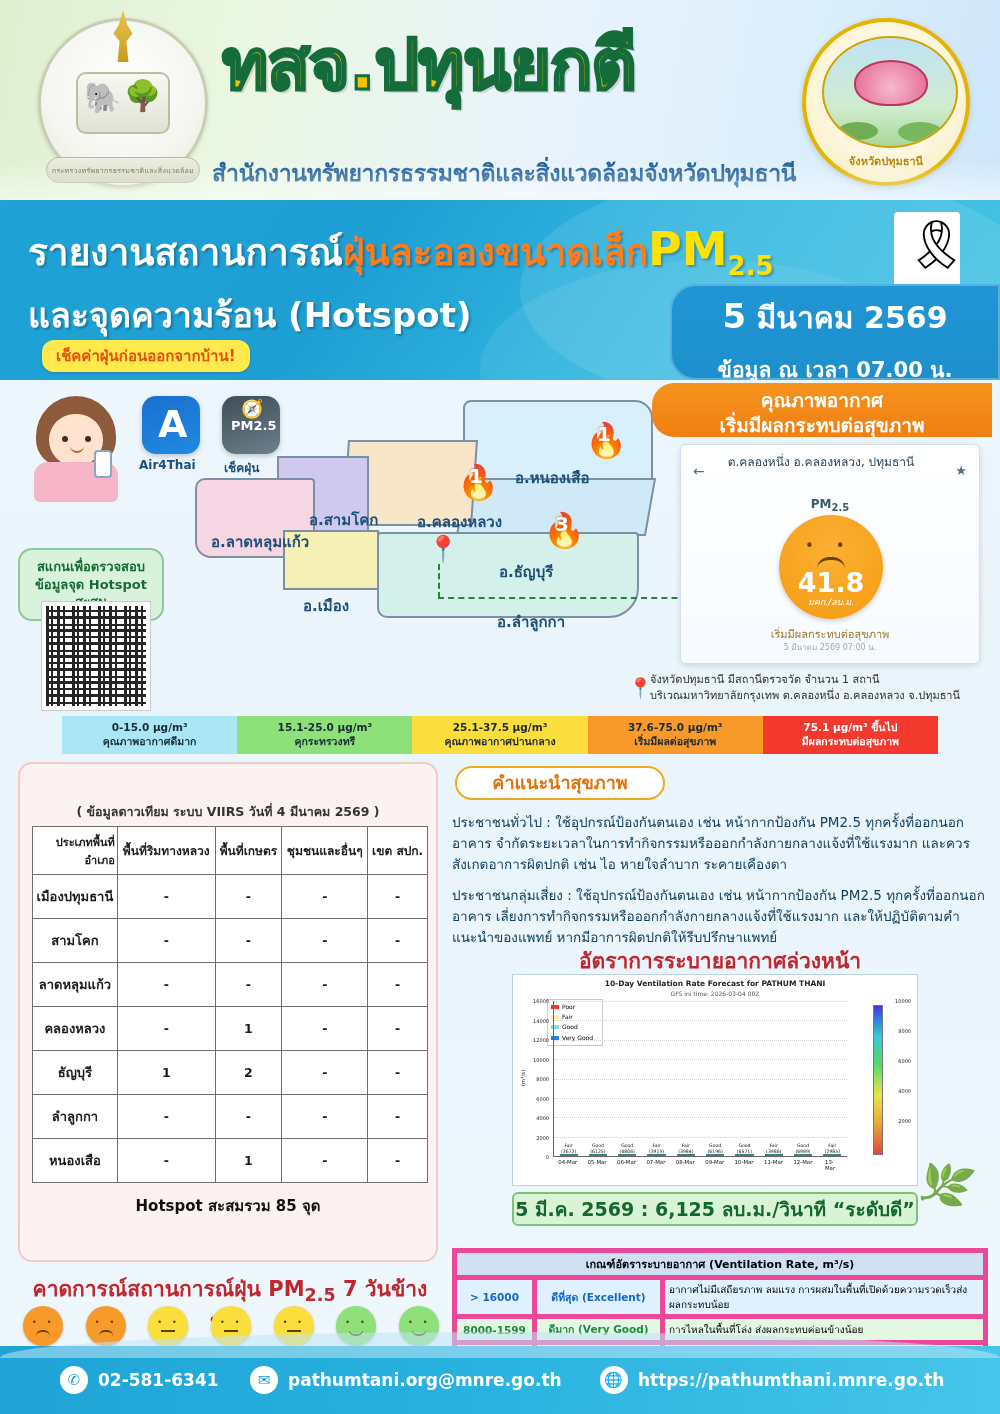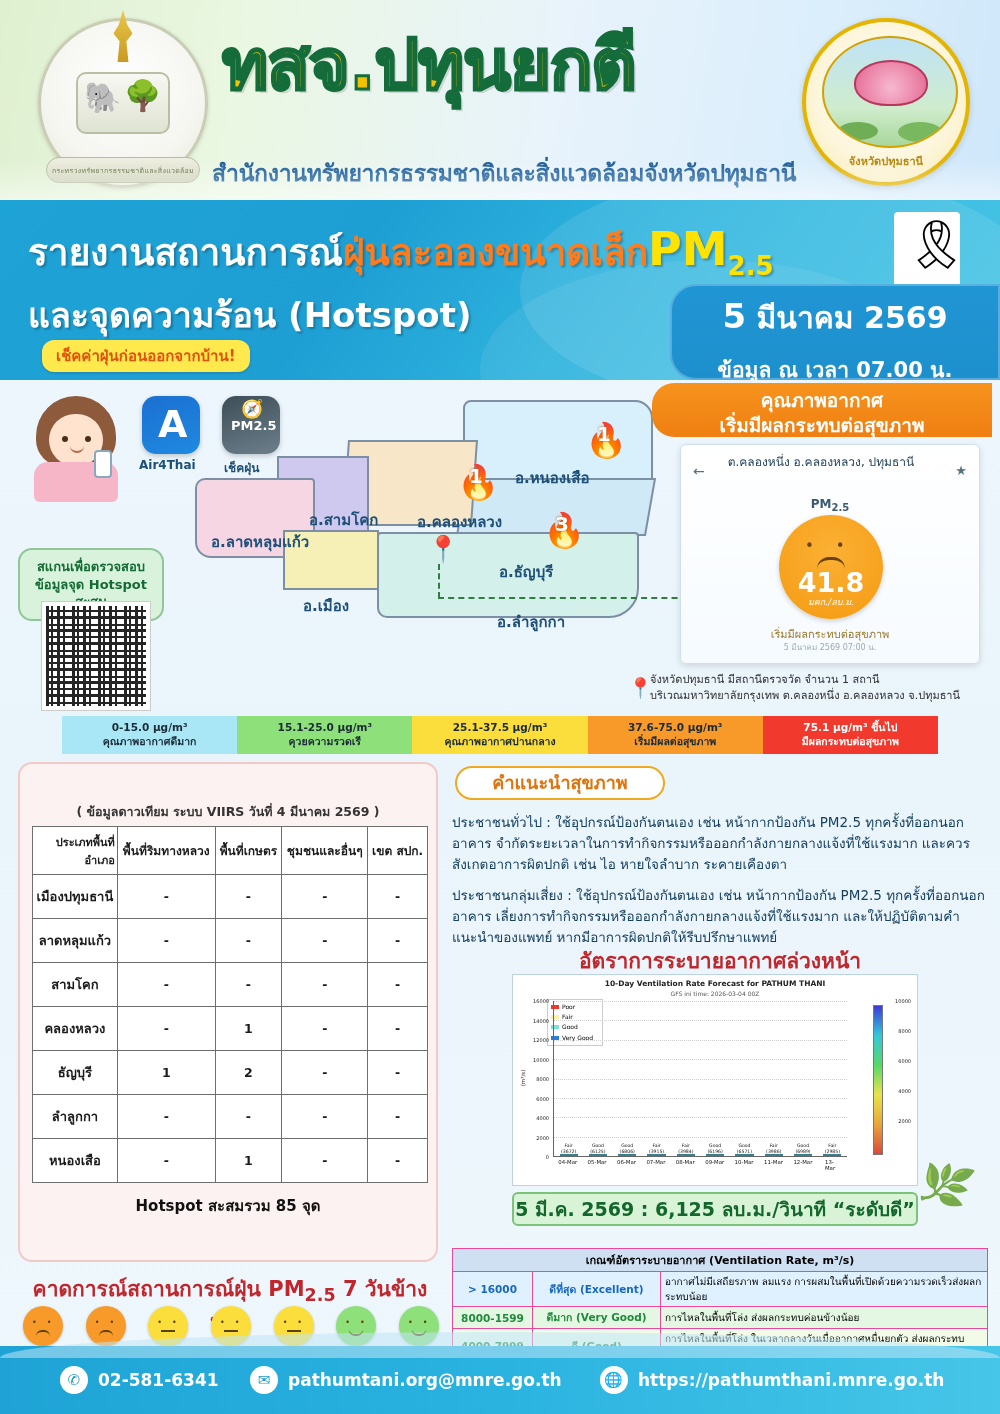--- a/index.html
+++ b/index.html
@@ -306,21 +306,21 @@
   .vent-result{
     position:absolute; left:512px; top:1192px; width:406px; height:34px;
     background:#d9f3d6; border:2px solid #7bc27b; border-radius:6px;
     text-align:center; font-size:19px; font-weight:bold; color:#13662c; line-height:30px;
   }
 
   
   .crit{
     position:absolute; left:452px; top:1248px; width:536px; border-collapse:collapse; font-size:10.5px;
   }
-  .crit th, .crit td{ border:1px solid #ec4899; padding:2px 4px; }
+  .crit th, .crit td{ border:5px solid #ec4899; padding:2px 4px; }
   .crit .hdr{ background:#cfe0f3; text-align:center; font-weight:bold; font-size:11px; }
   .crit td.c1{ text-align:center; font-weight:bold; width:80px; }
   .crit td.c2{ text-align:center; font-weight:bold; width:128px; }
   .crit td.c3{ font-size:10px; }
   .r1 td.c1,.r1 td.c2{ color:#1667c2; } .r1{ background:#dff1ff; }
   .r2 td.c1,.r2 td.c2{ color:#1f8a3a; } .r2{ background:#e4f7e2; }
   .r3 td.c1,.r3 td.c2{ color:#1f8a3a; } .r3{ background:#f2fbe8; }
   .r4 td.c1,.r4 td.c2{ color:#c08a00; } .r4{ background:#fff8da; }
   .r5 td.c1,.r5 td.c2{ color:#c32b20; } .r5{ background:#ffe9e4; }
 
@@ -465,21 +465,21 @@
     <div class="ts">5 มีนาคม 2569  07:00 น.</div>
   </div>
 
   <div class="scale">
     <div class="sc1">
       <span>0-15.0 µg/m³</span><br>
       <span>คุณภาพอากาศดีมาก</span>
     </div>
     <div class="sc2">
       <span>15.1-25.0 µg/m³</span><br>
-      <span>คุวยความรวดเรี</span>
+      <span>คุกระทรวงทรี</span>
     </div>
     <div class="sc3">
       <span>25.1-37.5 µg/m³</span><br>
       <span>คุณภาพอากาศปานกลาง</span>
     </div>
     <div class="sc4">
       <span>37.6-75.0 µg/m³</span><br>
       <span>เริ่มมีผลต่อสุขภาพ</span>
     </div>
     <div class="sc5">
@@ -506,28 +506,28 @@
       </thead>
       <tbody>
         <tr>
           <td class="area">เมืองปทุมธานี</td>
           <td>-</td>
           <td>-</td>
           <td>-</td>
           <td>-</td>
         </tr>
         <tr>
+          <td class="area">สามโคก</td>
+          <td>-</td>
+          <td>-</td>
+          <td>-</td>
+          <td>-</td>
+        </tr>
+        <tr>
           <td class="area">ลาดหลุมแก้ว</td>
-          <td>-</td>
-          <td>-</td>
-          <td>-</td>
-          <td>-</td>
-        </tr>
-        <tr>
-          <td class="area">สามโคก</td>
           <td>-</td>
           <td>-</td>
           <td>-</td>
           <td>-</td>
         </tr>
         <tr>
           <td class="area">คลองหลวง</td>
           <td>-</td>
           <td>1</td>
           <td>-</td>

